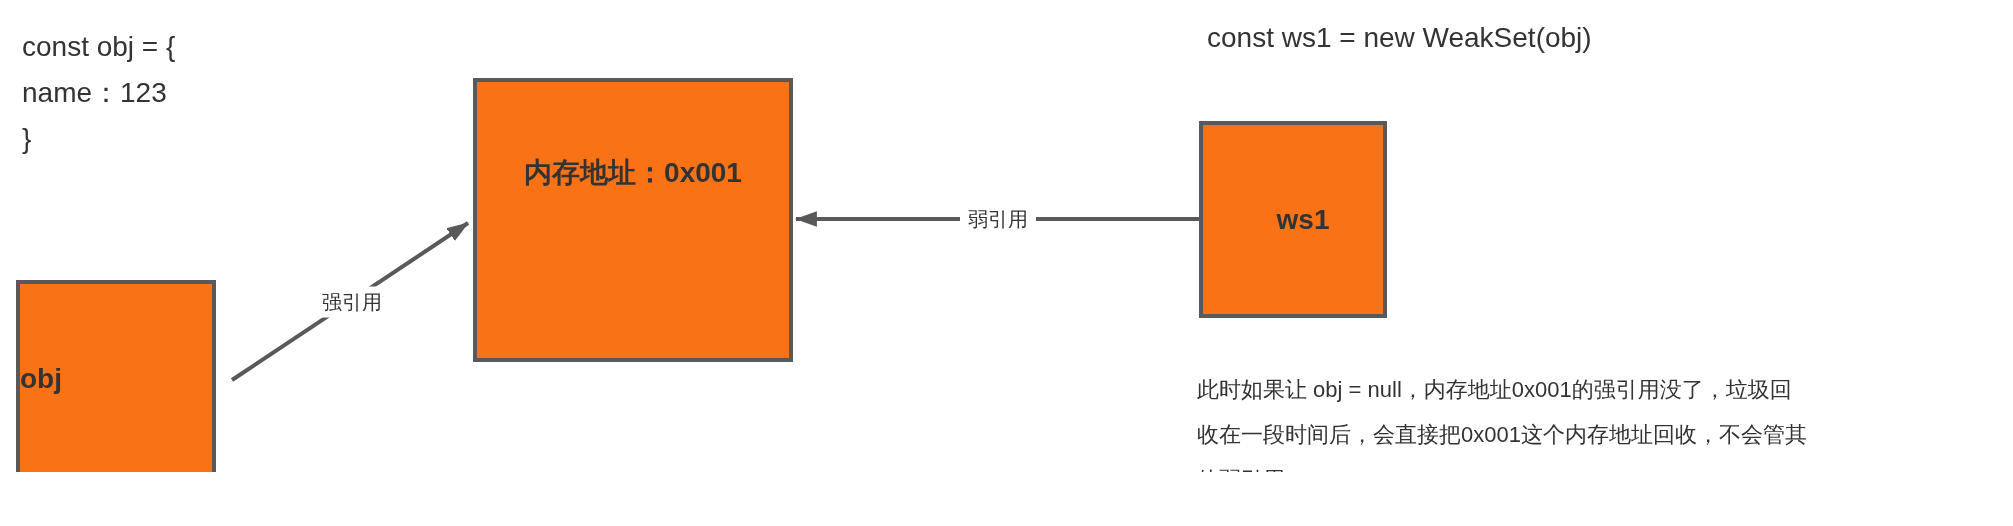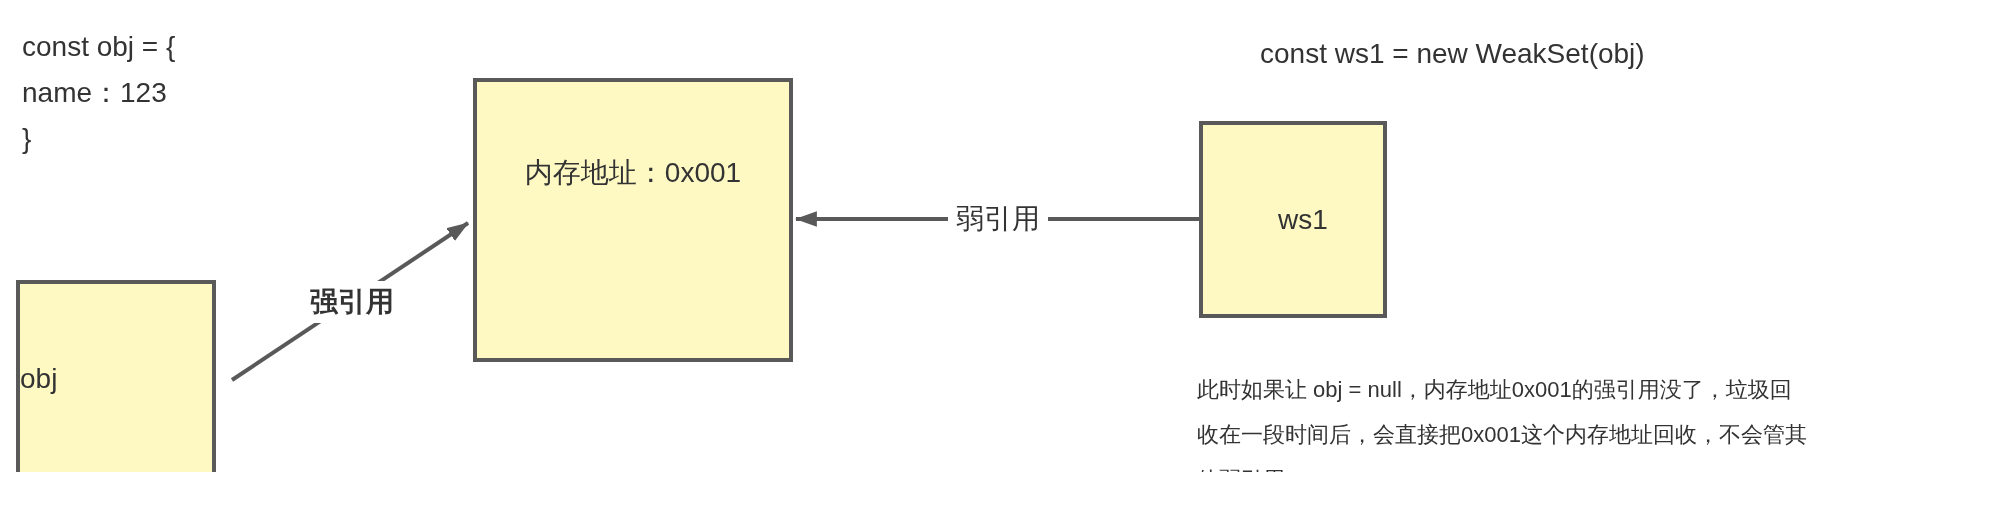--- a/index.html
+++ b/index.html
@@ -17,44 +17,45 @@
   }
   .layer{position:absolute;left:0;top:0;width:2013px;height:526px;}
   .code{
     position:absolute;
     font-size:28px;
     line-height:46px;
     white-space:pre-line;
     color:var(--text);
   }
   .code.left{left:22px;top:24px;}
-  .code.right{left:1260px;top:15px;margin-top:16px;}
+  .code.right{left:1207px;top:15px;}
   .box{
     position:absolute;
     box-sizing:border-box;
     border:4px solid var(--stroke);
-    background:#fef9c3;
+    background:#f97316;
     color:var(--text);
+    font-weight:bold;
   }
   .box.obj{left:16px;top:280px;width:200px;height:197px;
     display:flex;align-items:center;font-size:28px;}
   .box.ws1{left:1199px;top:121px;width:188px;height:197px;
     display:flex;align-items:center;justify-content:center;font-size:28px;padding-left:20px;}
   .box.memory{left:473px;top:78px;width:320px;height:284px;
     padding-top:67px;text-align:center;font-size:28px;line-height:47px;}
   .edge-label{
     position:absolute;
     transform:translate(-50%,-50%);
     background:#ffffff;
     padding:2px 8px;
-    font-size:28px;
+    font-size:20px;
     color:var(--text);
     white-space:nowrap;
   }
-  .edge-label.strong{left:352px;top:302px;font-weight:bold;}
+  .edge-label.strong{left:352px;top:302px;}
   .edge-label.weak{left:998px;top:219px;}
   .note{
     position:absolute;
     color:var(--text);
     white-space:pre-line;
   }
   .note.strong{left:307px;top:389px;font-size:26px;line-height:36px;letter-spacing:-1px;}
   .note.weak{left:1197px;top:360px;font-size:22px;line-height:45px;margin-top:7px;}
   svg .edge{stroke:var(--stroke);stroke-width:4;fill:none;}
   svg .head{fill:var(--stroke);}

